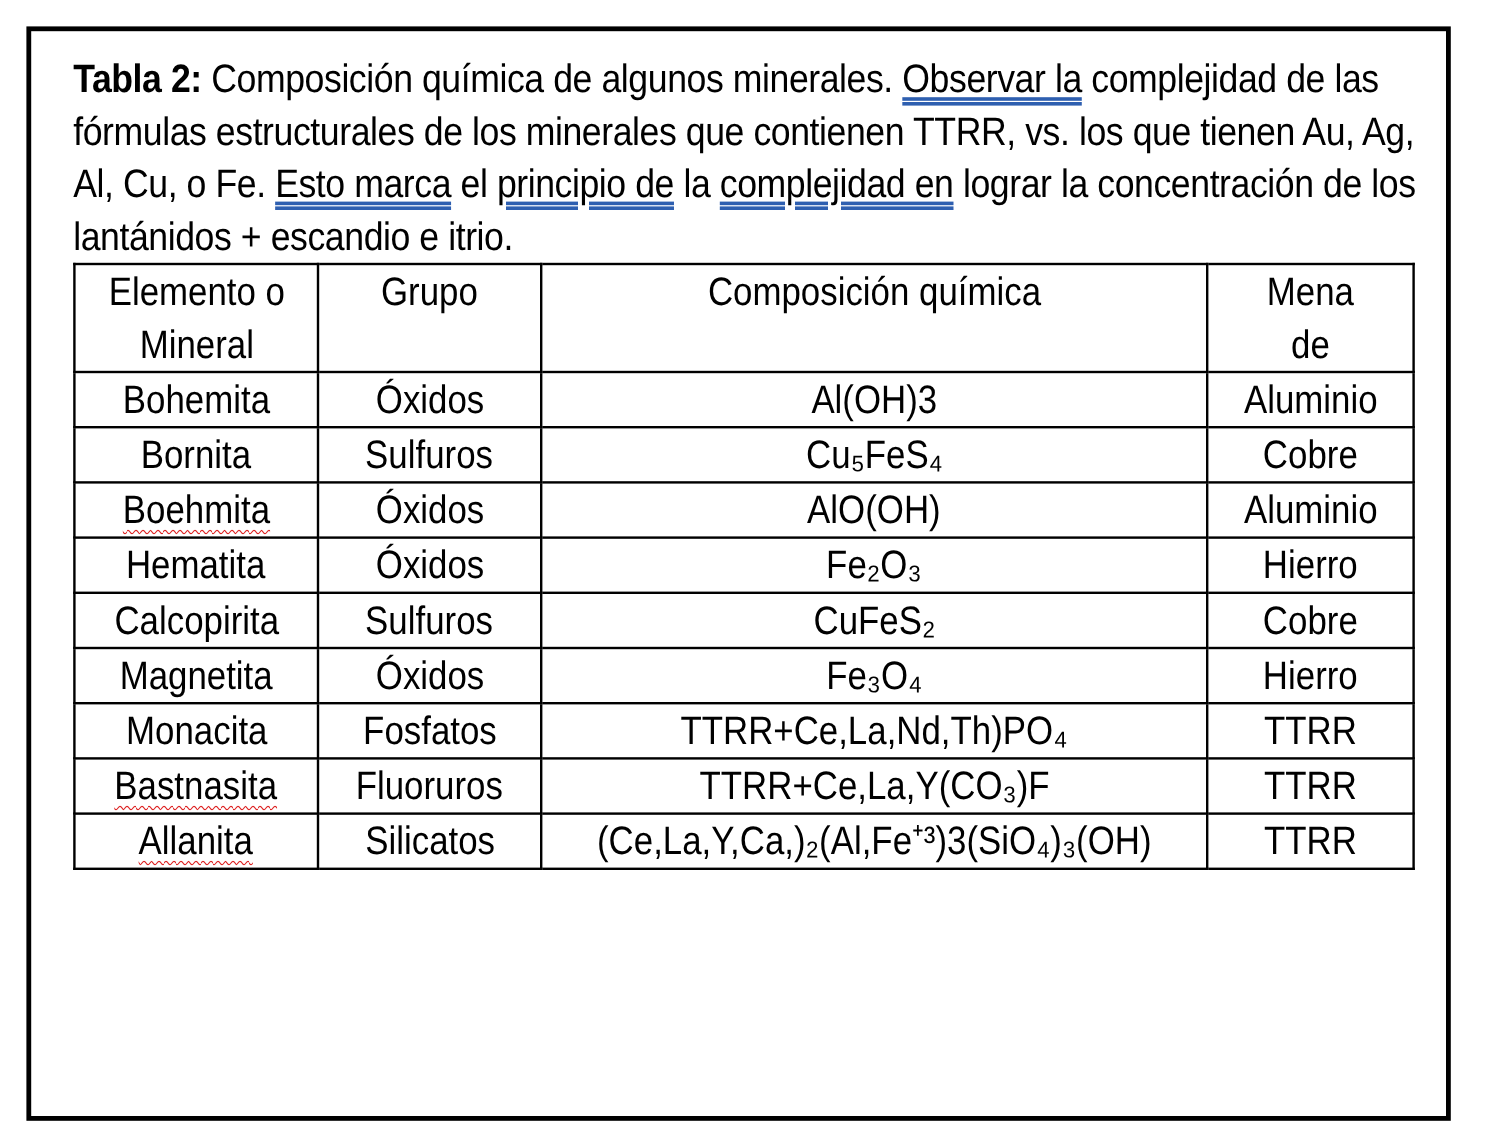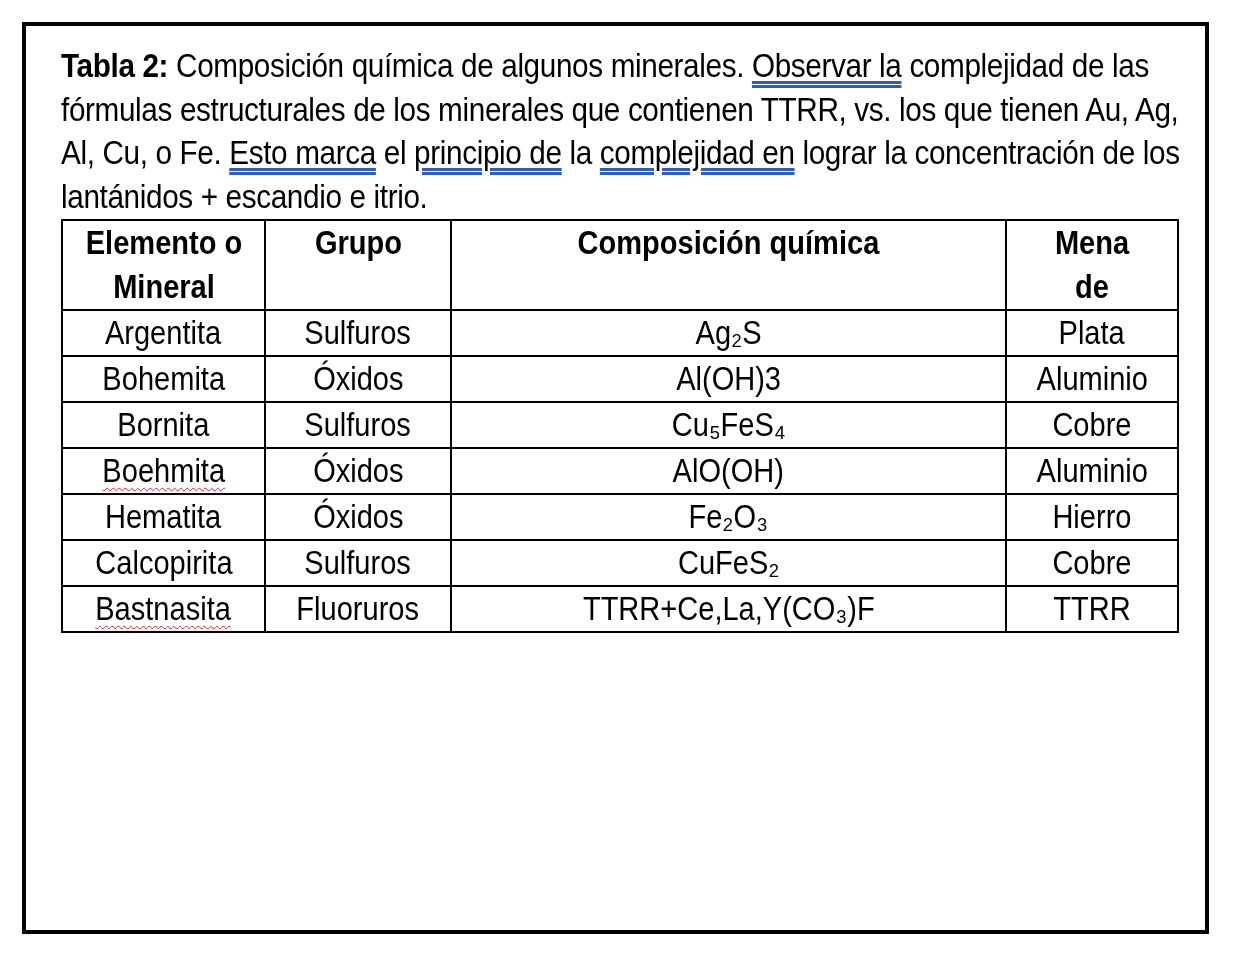--- a/index.html
+++ b/index.html
@@ -8,21 +8,21 @@
   .frame { position: absolute; left: 22px; top: 22px; width: 1187px; height: 912px;
            border: 4px solid #000; box-sizing: border-box; }
   .caption { position: absolute; left: 61px; top: 44px; width: 1120px;
              font-size: 33px; line-height: 43.5px; letter-spacing: -0.4px;
              transform: scaleX(0.9); transform-origin: left top; width: 1244px; }
   .caption b { font-weight: bold; }
   .u2 { text-decoration: underline; text-decoration-style: double; text-decoration-color: #2e5fb0; text-underline-offset: 4px; }
   table { position: absolute; left: 61px; top: 219px; border-collapse: collapse; }
   td, th { border: 2px solid #000; padding: 0; text-align: center; vertical-align: top;
            font-size: 33px; line-height: 44px; height: 44px; }
-  th { font-weight: bold; height: 88px; }
+  th { font-weight: normal; height: 88px; }
   .cell { display: inline-block; transform: scaleX(0.88); white-space: nowrap; }
   .c1 { width: 201px; } .c2 { width: 184px; margin-left: 16px; } .c3 { width: 553px; } .c4 { width: 170px; }
   .sq { text-decoration: underline wavy #d22; text-underline-offset: 5px; text-decoration-thickness: 1px; }
 </style>
 </head>
 <body>
 
 <div class="frame"></div>
 
 <div class="caption"><b>Tabla 2:</b><span> Composición química de algunos minerales. </span><span class="u2">Observar  la</span><span>  complejidad de las fórmulas estructurales de los minerales que contienen TTRR, vs. los que tienen Au, Ag, Al, Cu, o Fe. </span><span class="u2">Esto  marca</span><span>  el </span><span class="u2">principio  de</span><span> la </span><span class="u2">complejidad  en</span><span> lograr la concentración de los lantánidos + escandio e itrio.</span></div>
@@ -30,26 +30,20 @@
 <table>
   <thead>
     <tr>
       <th class="c1"><span class="cell" style="white-space:normal;width:180px">Elemento o Mineral</span></th>
       <th class="c2"><span class="cell">Grupo</span></th>
       <th class="c3"><span class="cell">Composición química</span></th>
       <th class="c4"><span class="cell" style="white-space:normal;width:90px">Mena de</span></th>
     </tr>
   </thead>
   <tbody>
-    <tr>
-        <td><span class="cell">Argentita</span></td>
-        <td><span class="cell">Sulfuros</span></td>
-        <td><span class="cell">Ag₂S</span></td>
-        <td><span class="cell">Plata</span></td>
-      </tr>
     <tr>
         <td><span class="cell">Bohemita</span></td>
         <td><span class="cell">Óxidos</span></td>
         <td><span class="cell">Al(OH)3</span></td>
         <td><span class="cell">Aluminio</span></td>
       </tr>
     <tr>
         <td><span class="cell">Bornita</span></td>
         <td><span class="cell">Sulfuros</span></td>
         <td><span class="cell">Cu₅FeS₄</span></td>
@@ -67,19 +61,37 @@
         <td><span class="cell">Fe₂O₃</span></td>
         <td><span class="cell">Hierro</span></td>
       </tr>
     <tr>
         <td><span class="cell">Calcopirita</span></td>
         <td><span class="cell">Sulfuros</span></td>
         <td><span class="cell">CuFeS₂</span></td>
         <td><span class="cell">Cobre</span></td>
       </tr>
     <tr>
+        <td><span class="cell">Magnetita</span></td>
+        <td><span class="cell">Óxidos</span></td>
+        <td><span class="cell">Fe₃O₄</span></td>
+        <td><span class="cell">Hierro</span></td>
+      </tr>
+    <tr>
+        <td><span class="cell">Monacita</span></td>
+        <td><span class="cell">Fosfatos</span></td>
+        <td><span class="cell">TTRR+Ce,La,Nd,Th)PO₄</span></td>
+        <td><span class="cell">TTRR</span></td>
+      </tr>
+    <tr>
         <td><span class="cell sq">Bastnasita</span></td>
         <td><span class="cell">Fluoruros</span></td>
         <td><span class="cell">TTRR+Ce,La,Y(CO₃)F</span></td>
+        <td><span class="cell">TTRR</span></td>
+      </tr>
+    <tr>
+        <td><span class="cell sq">Allanita</span></td>
+        <td><span class="cell">Silicatos</span></td>
+        <td><span class="cell">(Ce,La,Y,Ca,)₂(Al,Fe⁺³)3(SiO₄)₃(OH)</span></td>
         <td><span class="cell">TTRR</span></td>
       </tr>
   </tbody>
 </table>
 
 </body></html>

